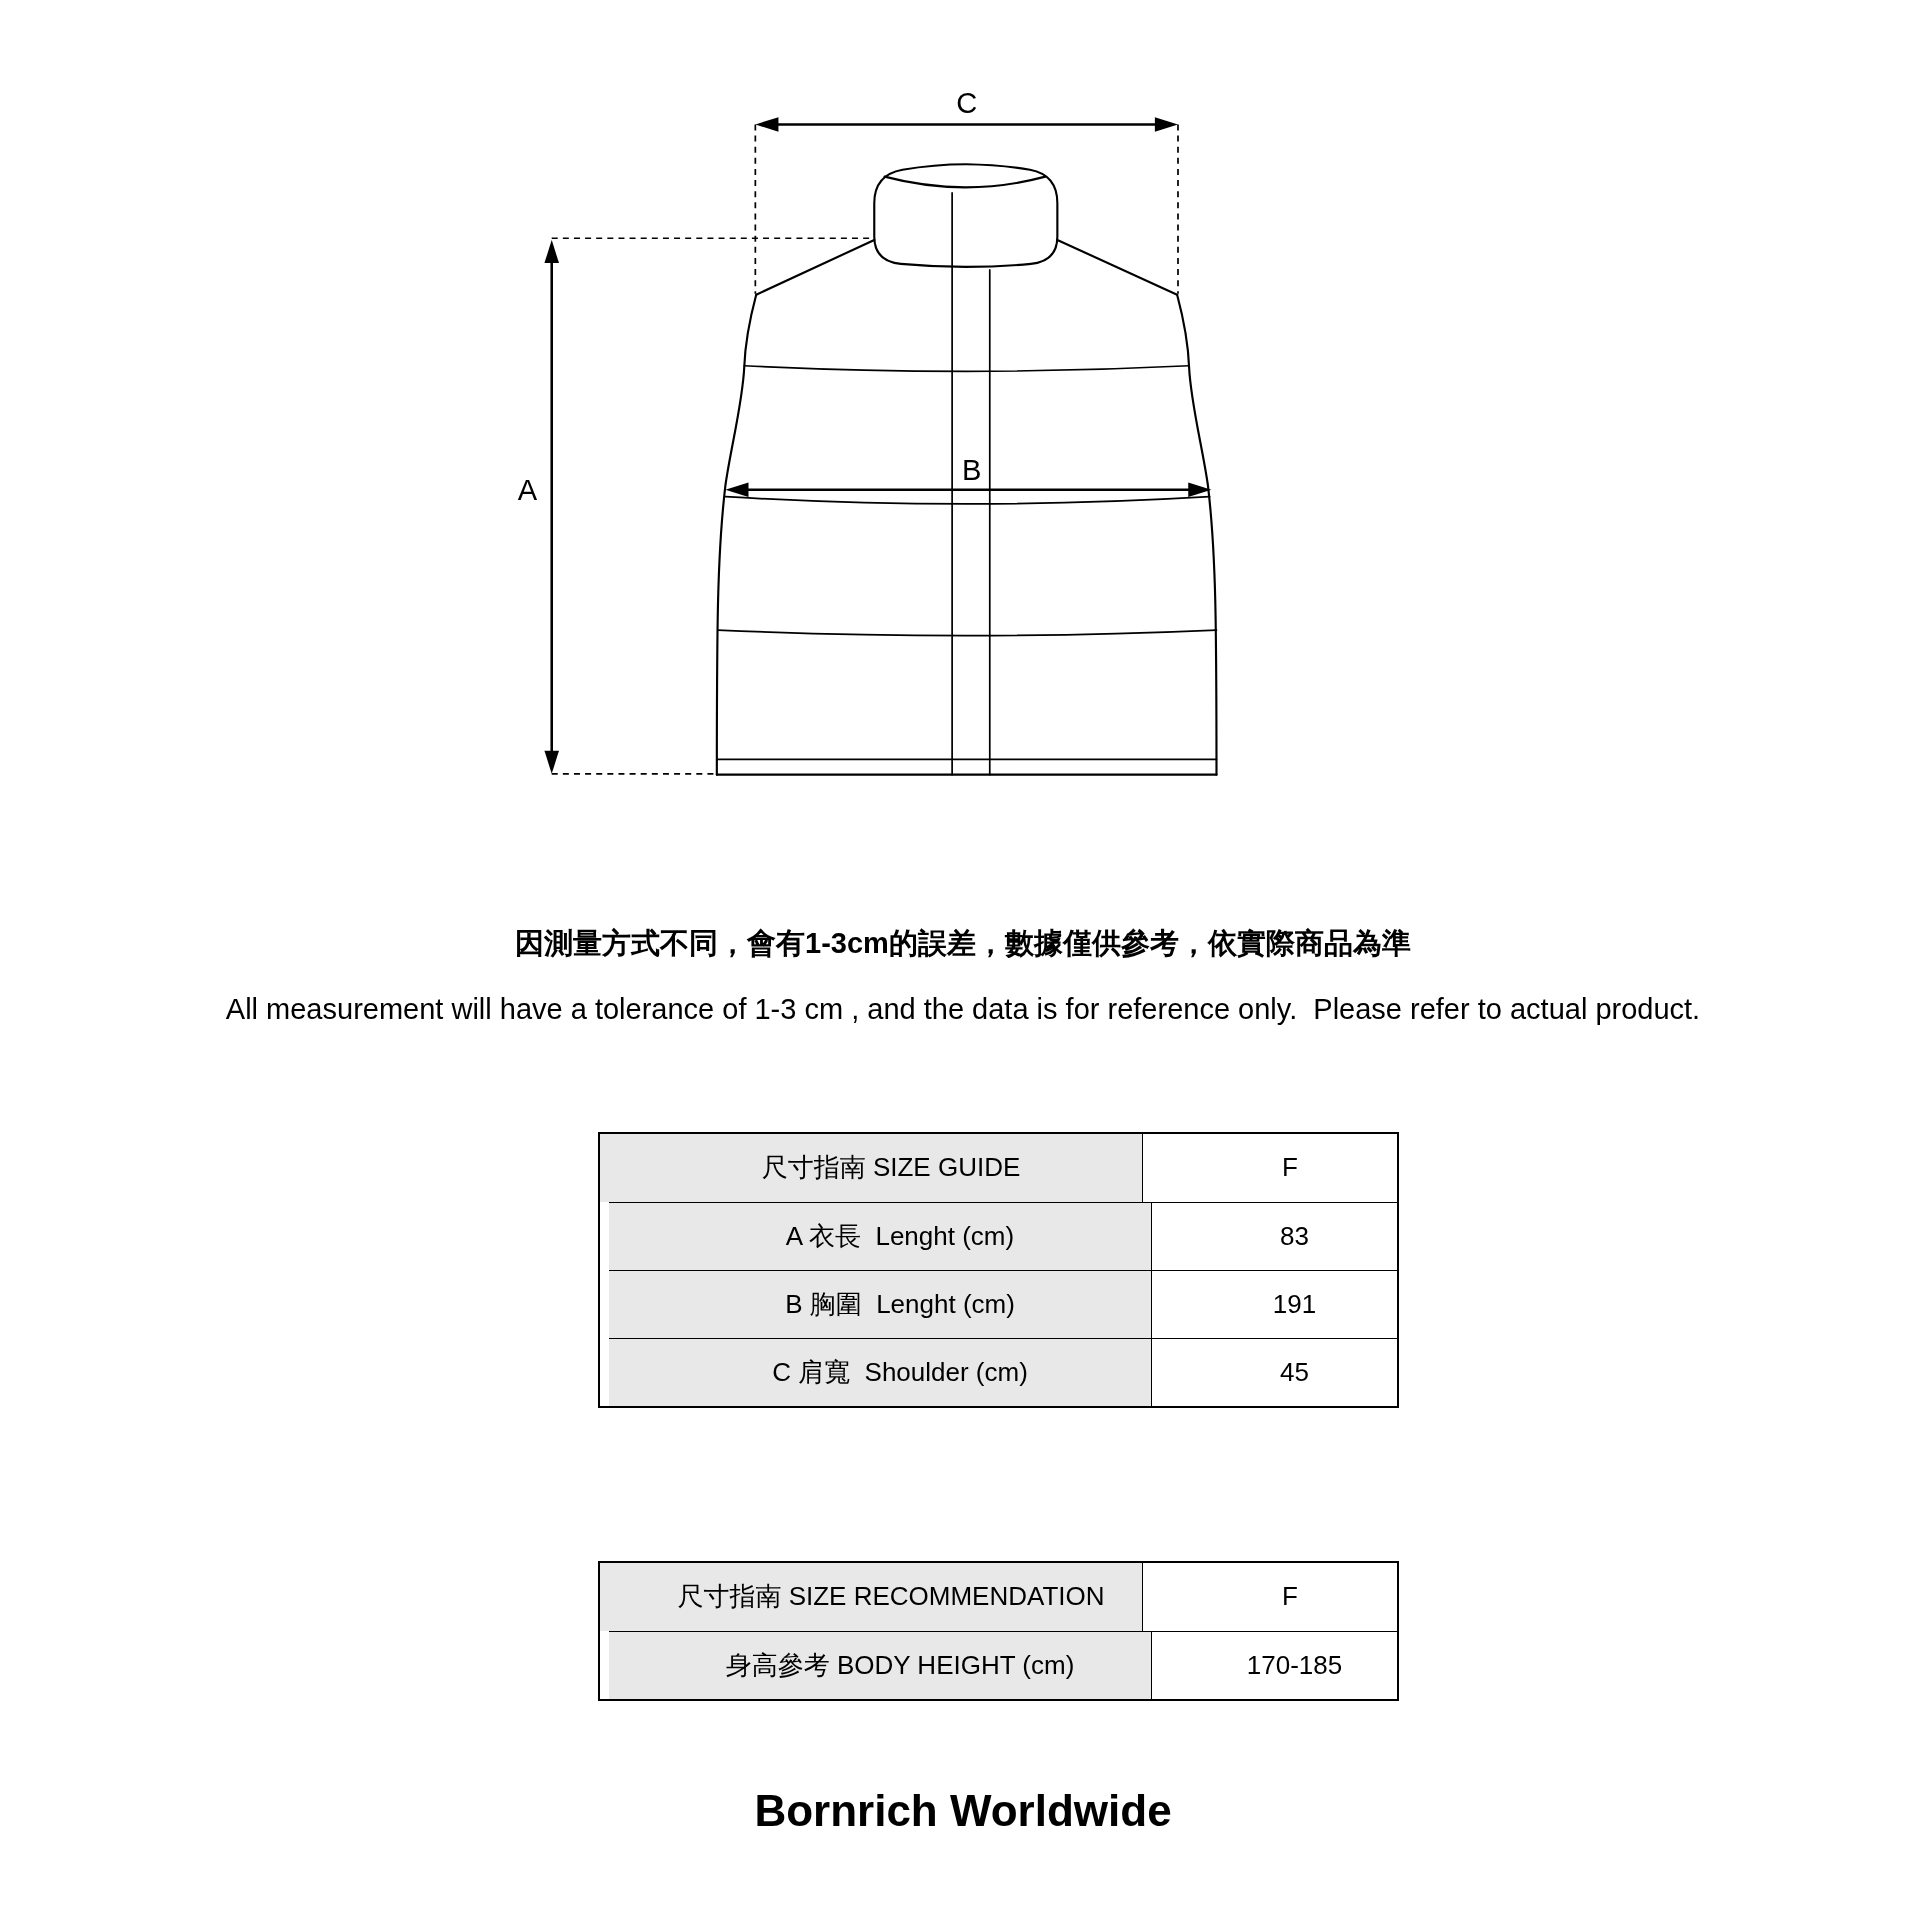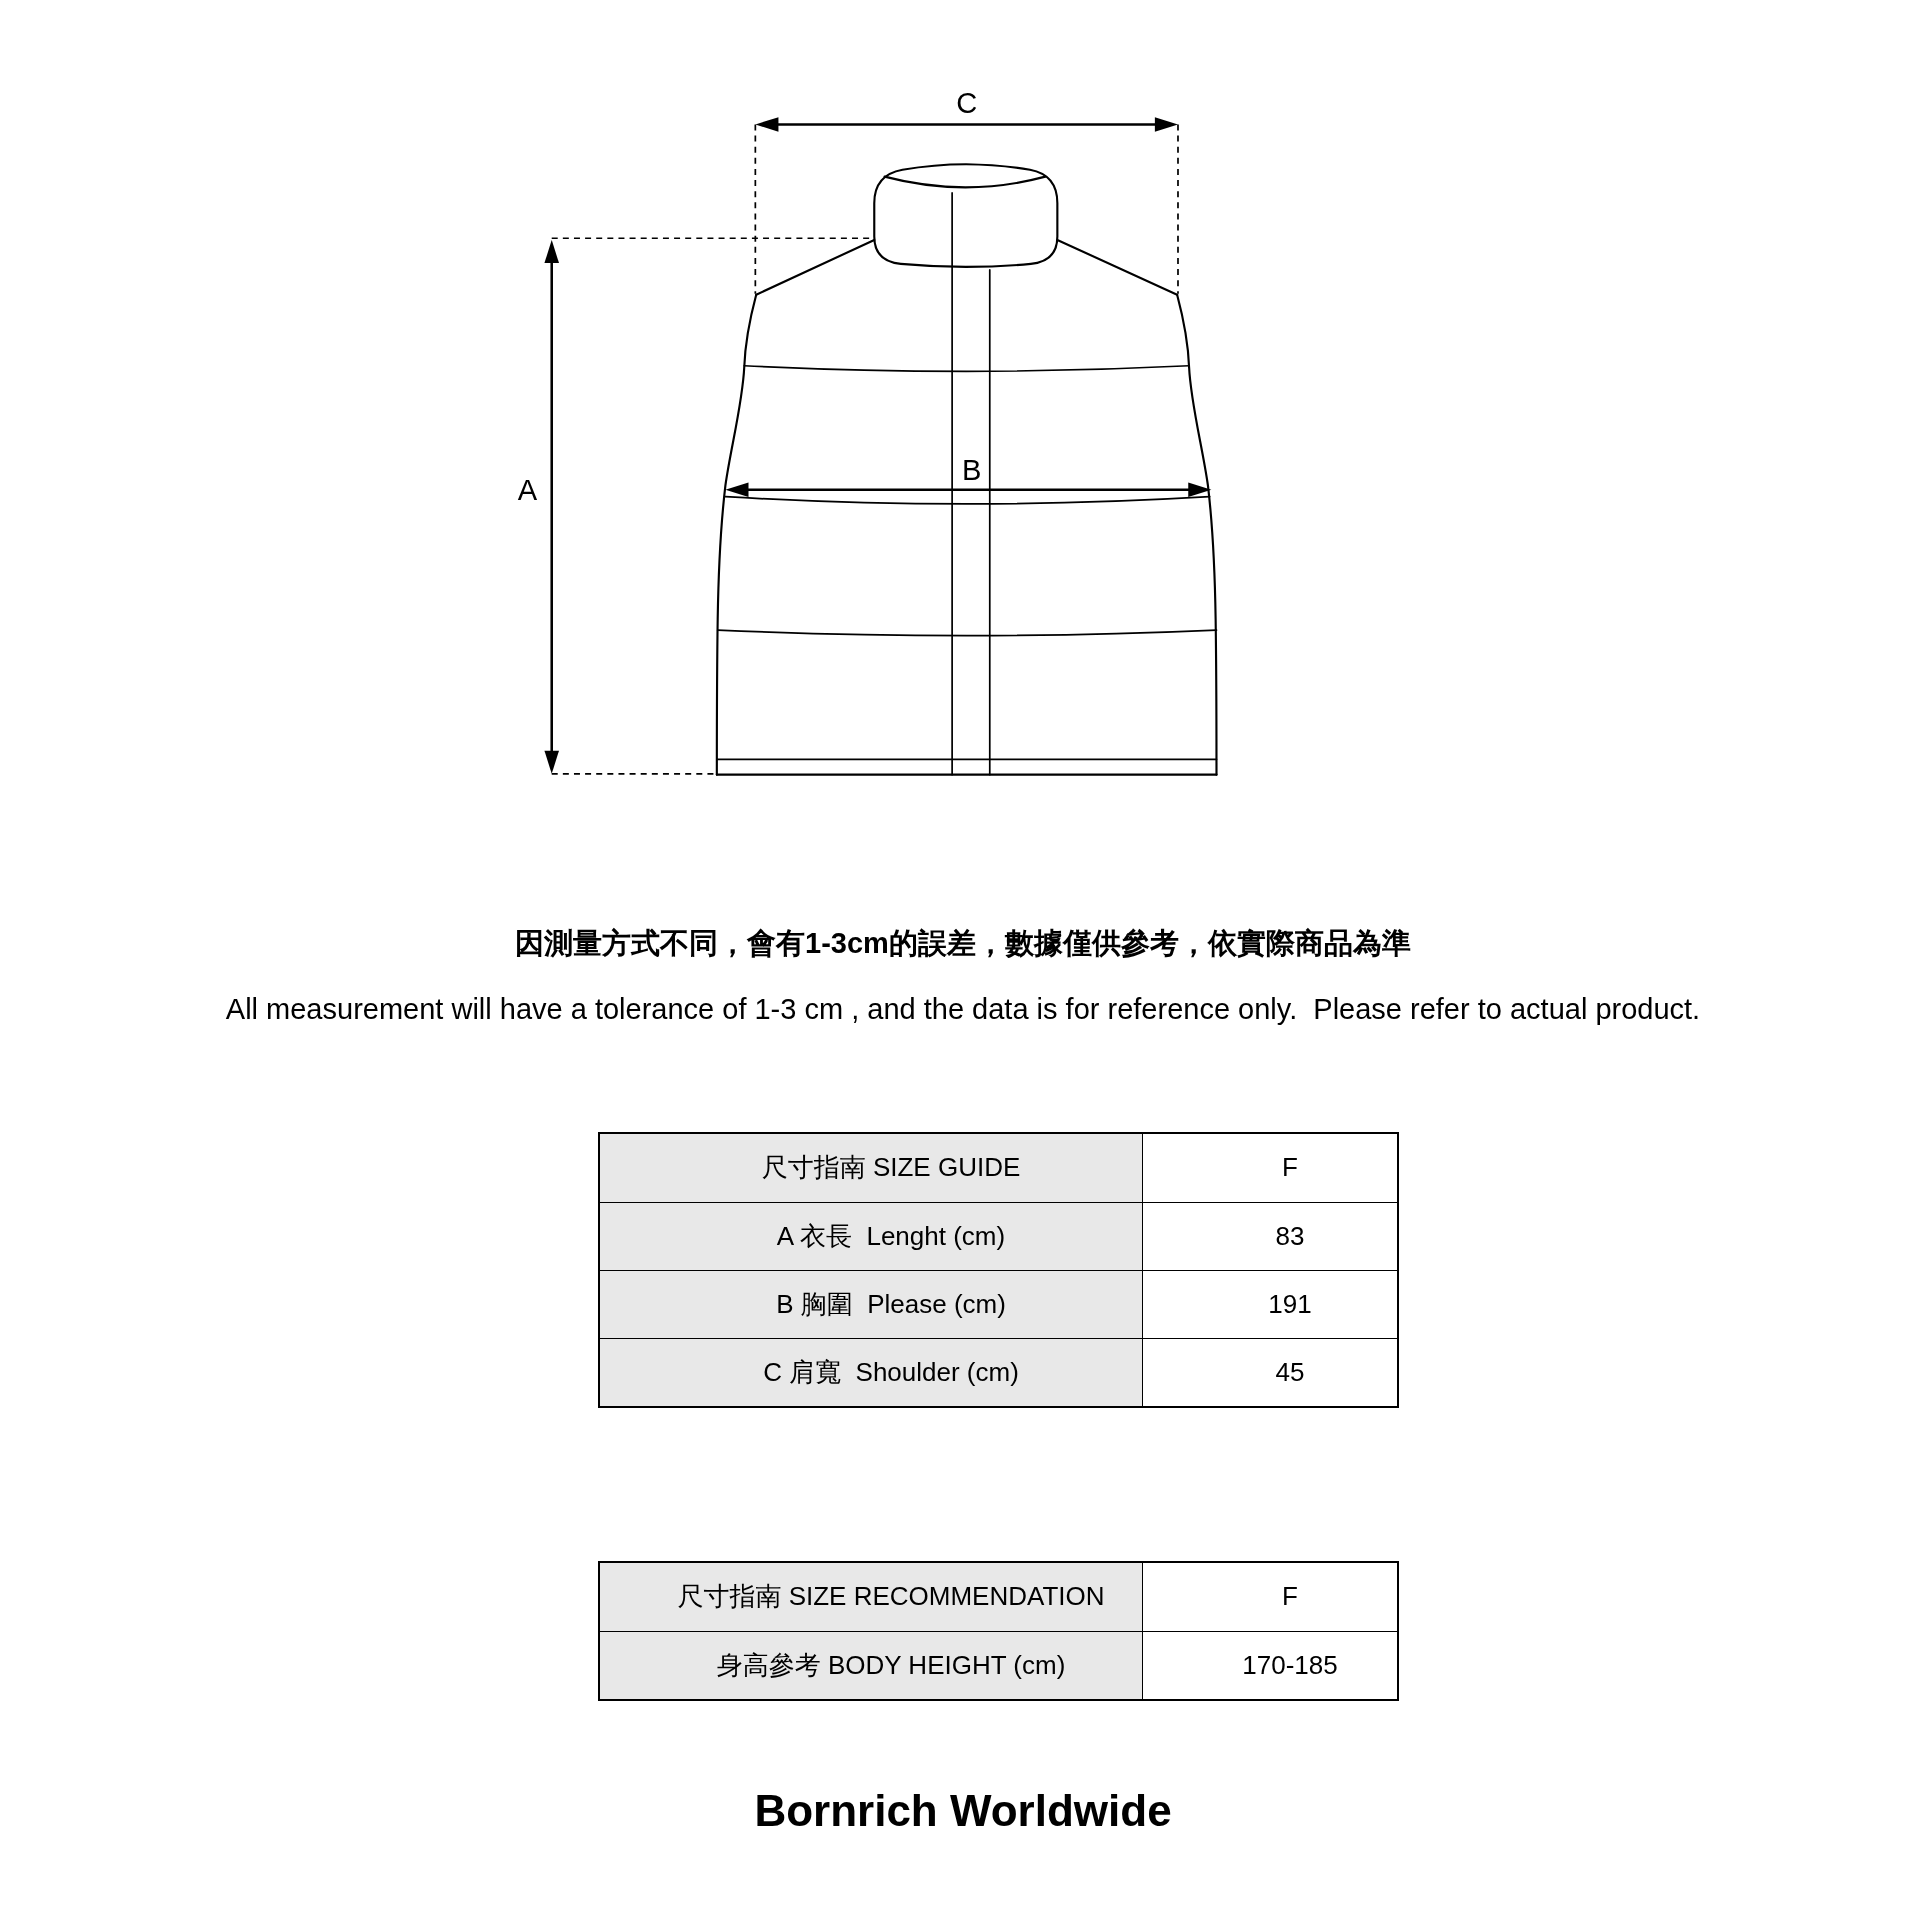--- a/index.html
+++ b/index.html
@@ -13,21 +13,21 @@
   .note-zh{position:absolute;left:0;top:924px;width:100%;text-align:center;
            font-size:29px;font-weight:700;letter-spacing:0;white-space:pre-wrap;}
   .note-en{position:absolute;left:0;top:993px;width:100%;text-align:center;
            font-size:29px;font-weight:400;white-space:pre-wrap;}
 
   
   .stable{position:absolute;left:598px;width:797px;border:2.6px solid #000;background:#fff;}
   .t1{top:1132px;}
   .t2{top:1561px;}
   .srow{display:grid;grid-template-columns:543px 1fr;height:68px;box-sizing:border-box;}
-  .srow + .srow{border-top:1.7px solid #000;}
+  .srow + .srow{border-top:1.7px solid #000;margin-left:9px;}
   .cell{display:flex;align-items:center;justify-content:center;
         font-size:26px;line-height:1.2;white-space:pre-wrap;box-sizing:border-box;padding-left:40px;}
   .cell.label{background:#e8e8e8;border-right:1.7px solid #000;}
   .cell.value{background:#ffffff;}
 
   
   .brand{position:absolute;left:0;top:1786px;width:100%;text-align:center;
          font-size:44px;font-weight:700;}
 
   .diag-label{font-family:"Liberation Sans",sans-serif;font-size:34px;fill:#000;}
@@ -103,21 +103,21 @@
   <div class="stable t1">
     <div class="srow">
       <div class="cell label">尺寸指南 SIZE GUIDE</div>
       <div class="cell value">F</div>
     </div>
     <div class="srow">
       <div class="cell label">A 衣長  Lenght (cm)</div>
       <div class="cell value">83</div>
     </div>
     <div class="srow">
-      <div class="cell label">B 胸圍  Please (cm)</div>
+      <div class="cell label">B 胸圍  Lenght (cm)</div>
       <div class="cell value">191</div>
     </div>
     <div class="srow">
       <div class="cell label">C 肩寬  Shoulder (cm)</div>
       <div class="cell value">45</div>
     </div>
   </div>
 
   <div class="stable t2">
     <div class="srow">

